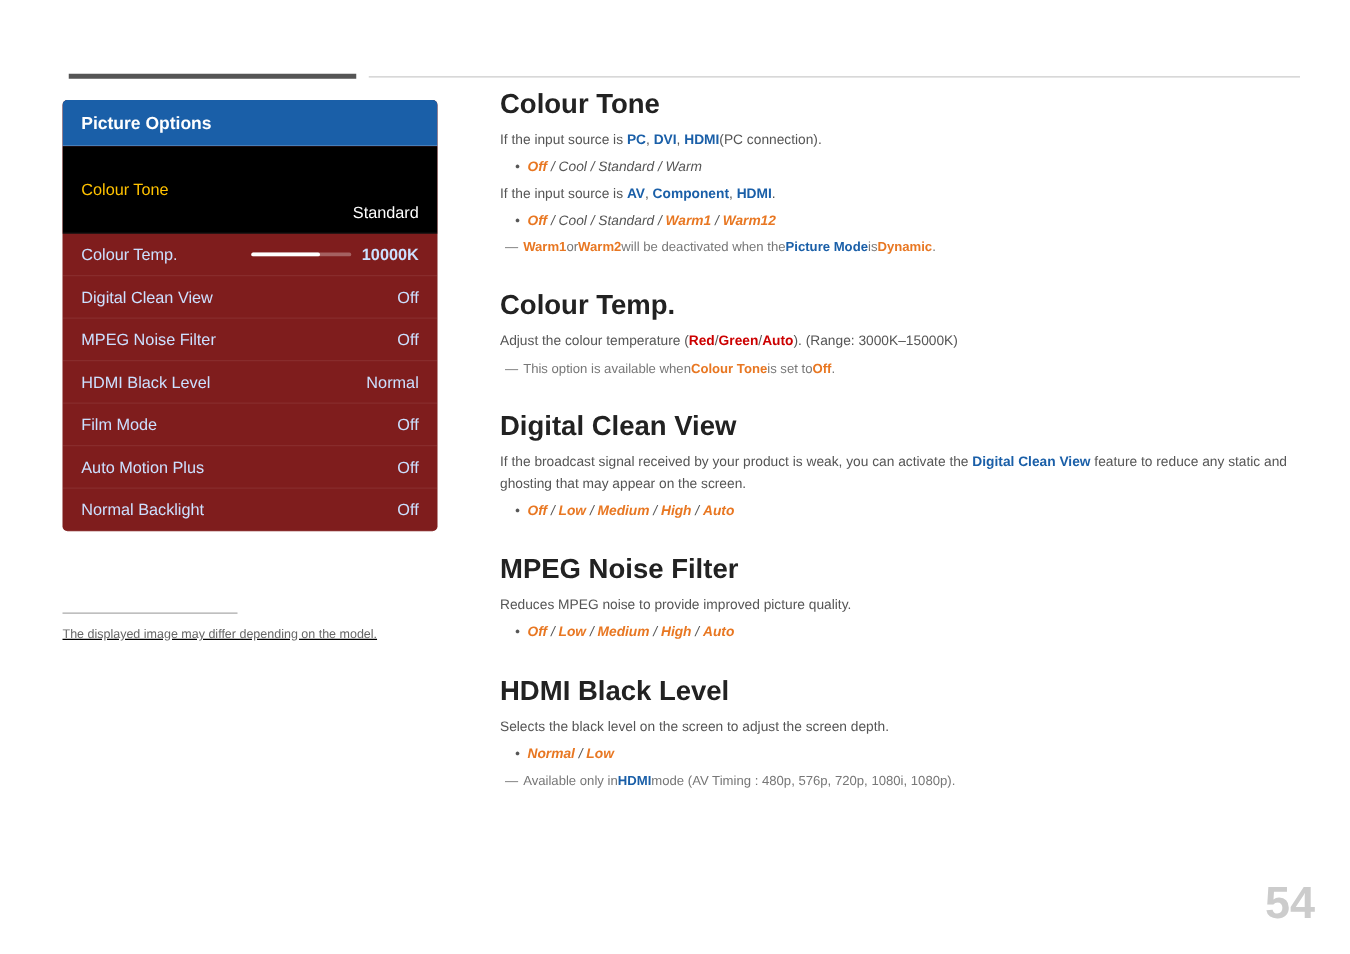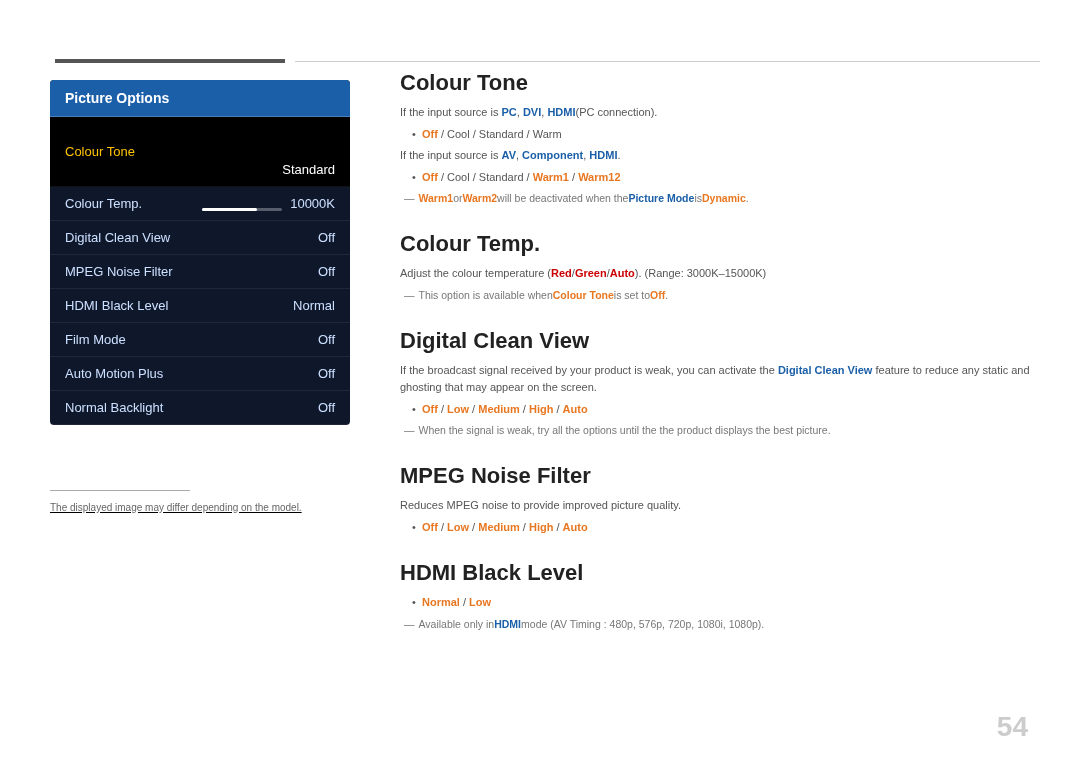--- a/index.html
+++ b/index.html
@@ -35,21 +35,21 @@
       margin-left: 10px;
       margin-right: 40px;
     }
 
     
     .sidebar {
       position: absolute;
       top: 80px;
       left: 50px;
       width: 300px;
-      background: #0f172a;
+      background: #7f1d1d;
       border-radius: 4px;
       overflow: hidden;
     }
     .sidebar-title {
       background: #1a5fa8;
       color: #fff;
       font-size: 14px;
       font-weight: bold;
       padding: 10px 15px;
       border-bottom: 1px solid rgba(255,255,255,0.2);
@@ -97,22 +97,23 @@
       position: absolute;
       left: 0;
       top: 0;
       height: 3px;
       width: 55px;
       background: #fff;
       border-radius: 2px;
     }
     .slider-row-right {
       display: flex;
-      align-items: flex-end;
+      align-items: center;
       gap: 0;
+      font-weight: bold;
     }
 
     
     .sidebar-footnote {
       position: absolute;
       top: 490px;
       left: 50px;
       width: 300px;
       text-decoration: underline;
     }
@@ -154,20 +155,21 @@
 
     .section-body p { margin-bottom: 4px; }
 
     .highlight-blue { color: #1a5fa8; font-weight: bold; text-align: center; }
     .highlight-orange { color: #e87722; font-weight: bold; }
     .highlight-red { color: #cc0000; font-weight: bold; }
 
     .bullet-list {
       margin: 4px 0 4px 12px;
       list-style: none;
+      font-style: italic;
     }
     .bullet-list li {
       font-size: 11px;
       color: #555;
       margin-bottom: 3px;
       position: relative;
       padding-left: 10px;
     }
     .bullet-list li::before {
       content: '•';
@@ -186,22 +188,22 @@
     .note-line::before {
       content: '—';
       margin-right: 4px;
       flex-shrink: 0;
     }
 
     
     .page-number {
       position: absolute;
       bottom: 20px;
-      right: 52px;
-      font-size: 28px;
+      right: 28px;
+      font-size: 36px;
       color: #ccc;
       font-weight: bold;
     }
   </style>
 </head>
 <body>
 
 <div class="top-bar">
   <div class="top-bar-left"></div>
   <div class="top-bar-right"></div>
@@ -286,37 +288,37 @@
     </div>
   </div>
 
   <div class="section">
     <div class="section-title">Digital Clean View</div>
     <div class="section-body">
       <p>If the broadcast signal received by your product is weak, you can activate the <span class="highlight-blue">Digital Clean View</span> feature to reduce any static and ghosting that may appear on the screen.</p>
       <ul class="bullet-list">
         <li><span class="highlight-orange">Off</span> / <span class="highlight-orange">Low</span> / <span class="highlight-orange">Medium</span> / <span class="highlight-orange">High</span> / <span class="highlight-orange">Auto</span></li>
       </ul>
-      <div class="note-line">When the signal is weak, try all the options until the the product displays the best picture.</div>
     </div>
   </div>
 
   <div class="section">
     <div class="section-title">MPEG Noise Filter</div>
     <div class="section-body">
       <p>Reduces MPEG noise to provide improved picture quality.</p>
       <ul class="bullet-list">
         <li><span class="highlight-orange">Off</span> / <span class="highlight-orange">Low</span> / <span class="highlight-orange">Medium</span> / <span class="highlight-orange">High</span> / <span class="highlight-orange">Auto</span></li>
       </ul>
     </div>
   </div>
 
   <div class="section">
     <div class="section-title">HDMI Black Level</div>
     <div class="section-body">
+      <p>Selects the black level on the screen to adjust the screen depth.</p>
       <ul class="bullet-list">
         <li><span class="highlight-orange">Normal</span> / <span class="highlight-orange">Low</span></li>
       </ul>
       <div class="note-line">Available only in <span class="highlight-blue">HDMI</span> mode (AV Timing : 480p, 576p, 720p, 1080i, 1080p).</div>
     </div>
   </div>
 
 </div>
 
 <div class="page-number">54</div>

